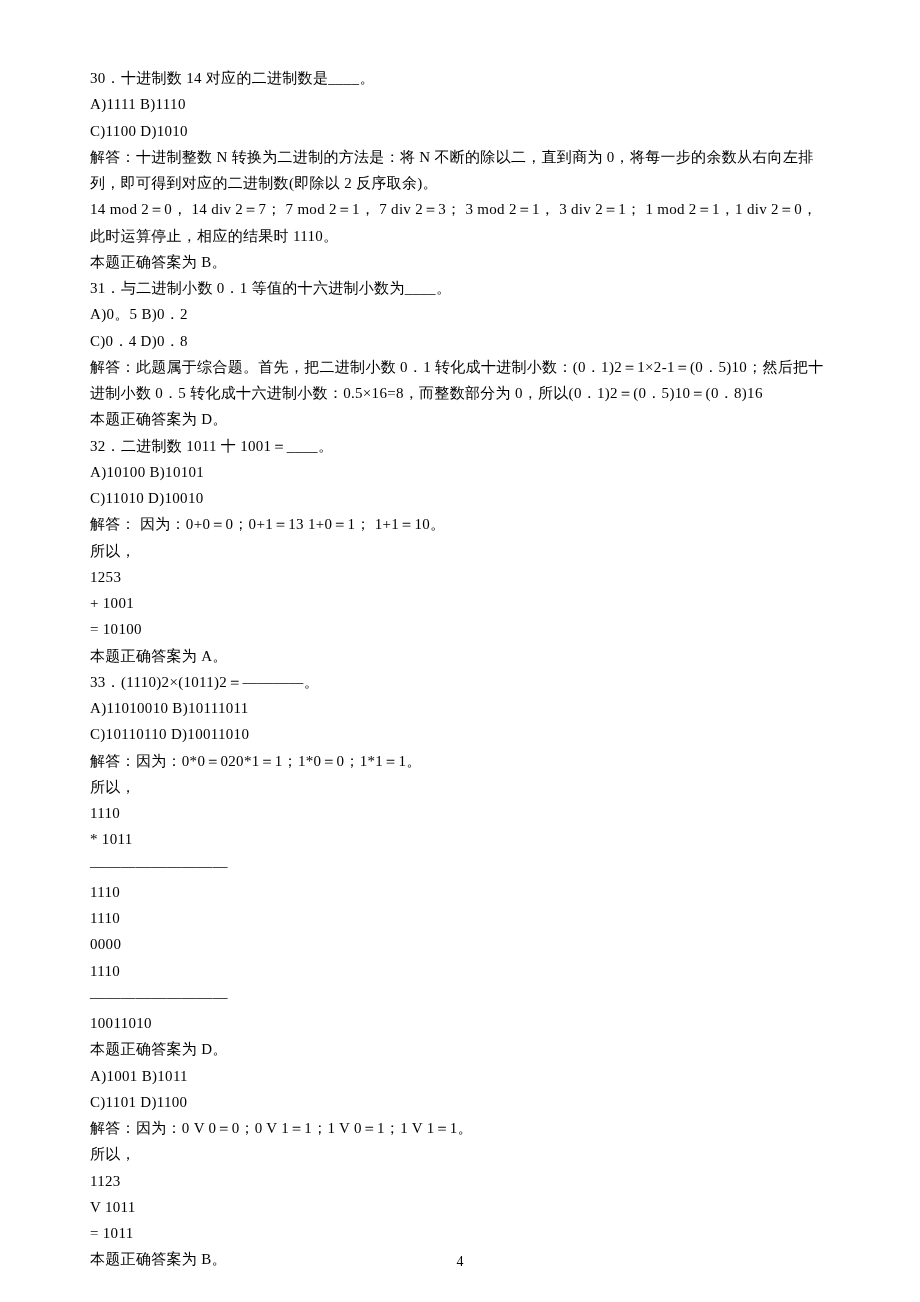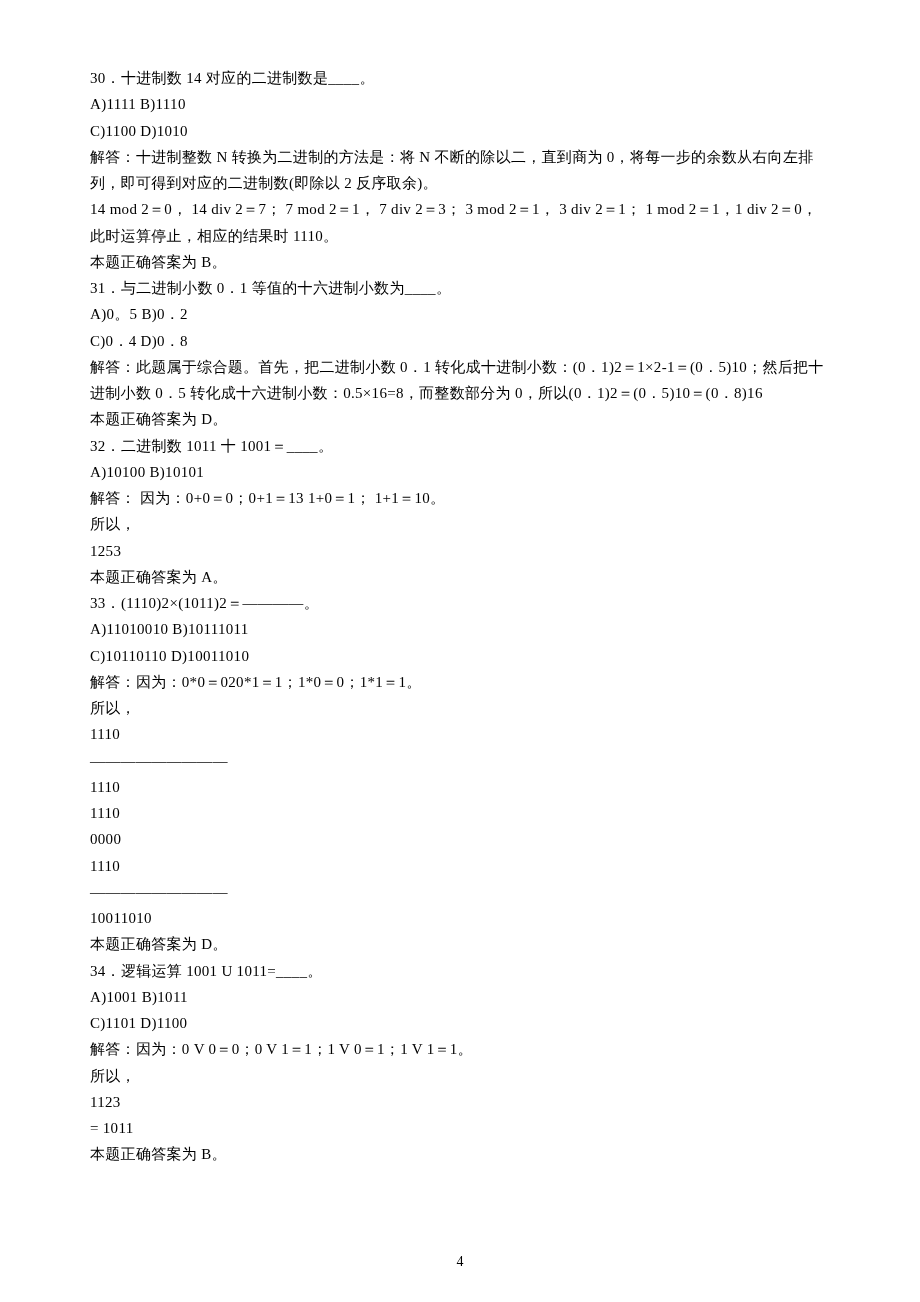--- a/index.html
+++ b/index.html
@@ -44,41 +44,45 @@
       <span class="line">解答：十进制整数 N 转换为二进制的方法是：将 N 不断的除以二，直到商为 0，将每一步的余数从右向左排列，即可得到对应的二进制数(即除以 2 反序取余)。</span>
       <span class="line">14 mod 2＝0， 14 div 2＝7； 7 mod 2＝1， 7 div 2＝3； 3 mod 2＝1， 3 div 2＝1； 1 mod 2＝1，1 div 2＝0，此时运算停止，相应的结果时 1110。</span>
       <span class="line">本题正确答案为 B。</span>
       <span class="line">31．与二进制小数 0．1 等值的十六进制小数为____。</span>
       <span class="line">A)0。5 B)0．2</span>
       <span class="line">C)0．4 D)0．8</span>
       <span class="line">解答：此题属于综合题。首先，把二进制小数 0．1 转化成十进制小数：(0．1)2＝1×2-1＝(0．5)10；然后把十进制小数 0．5 转化成十六进制小数：0.5×16=8，而整数部分为 0，所以(0．1)2＝(0．5)10＝(0．8)16</span>
       <span class="line">本题正确答案为 D。</span>
       <span class="line">32．二进制数 1011 十 1001＝____。</span>
       <span class="line">A)10100 B)10101</span>
+      <span class="line">C)11010 D)10010</span>
       <span class="line">解答： 因为：0+0＝0；0+1＝13 1+0＝1； 1+1＝10。</span>
       <span class="line">所以，</span>
       <span class="line">1253</span>
+      <span class="line">+ 1001</span>
+      <span class="line">= 10100</span>
       <span class="line">本题正确答案为 A。</span>
       <span class="line">33．(1110)2×(1011)2＝————。</span>
       <span class="line">A)11010010 B)10111011</span>
       <span class="line">C)10110110 D)10011010</span>
       <span class="line">解答：因为：0*0＝020*1＝1；1*0＝0；1*1＝1。</span>
       <span class="line">所以，</span>
       <span class="line">1110</span>
+      <span class="line">* 1011</span>
       <span class="line">—————————</span>
       <span class="line">1110</span>
       <span class="line">1110</span>
       <span class="line">0000</span>
       <span class="line">1110</span>
       <span class="line">—————————</span>
       <span class="line">10011010</span>
       <span class="line">本题正确答案为 D。</span>
-      <span class="line">34．逻辑运算 1001 U 1011=____。</span>
       <span class="line">A)1001 B)1011</span>
       <span class="line">C)1101 D)1100</span>
       <span class="line">解答：因为：0 V 0＝0；0 V 1＝1；1 V 0＝1；1 V 1＝1。</span>
       <span class="line">所以，</span>
       <span class="line">1123</span>
+      <span class="line">V 1011</span>
       <span class="line">= 1011</span>
       <span class="line">本题正确答案为 B。</span>
     </div>
   <div class="page-number">4</div>
 </div>
 
 </body></html>

